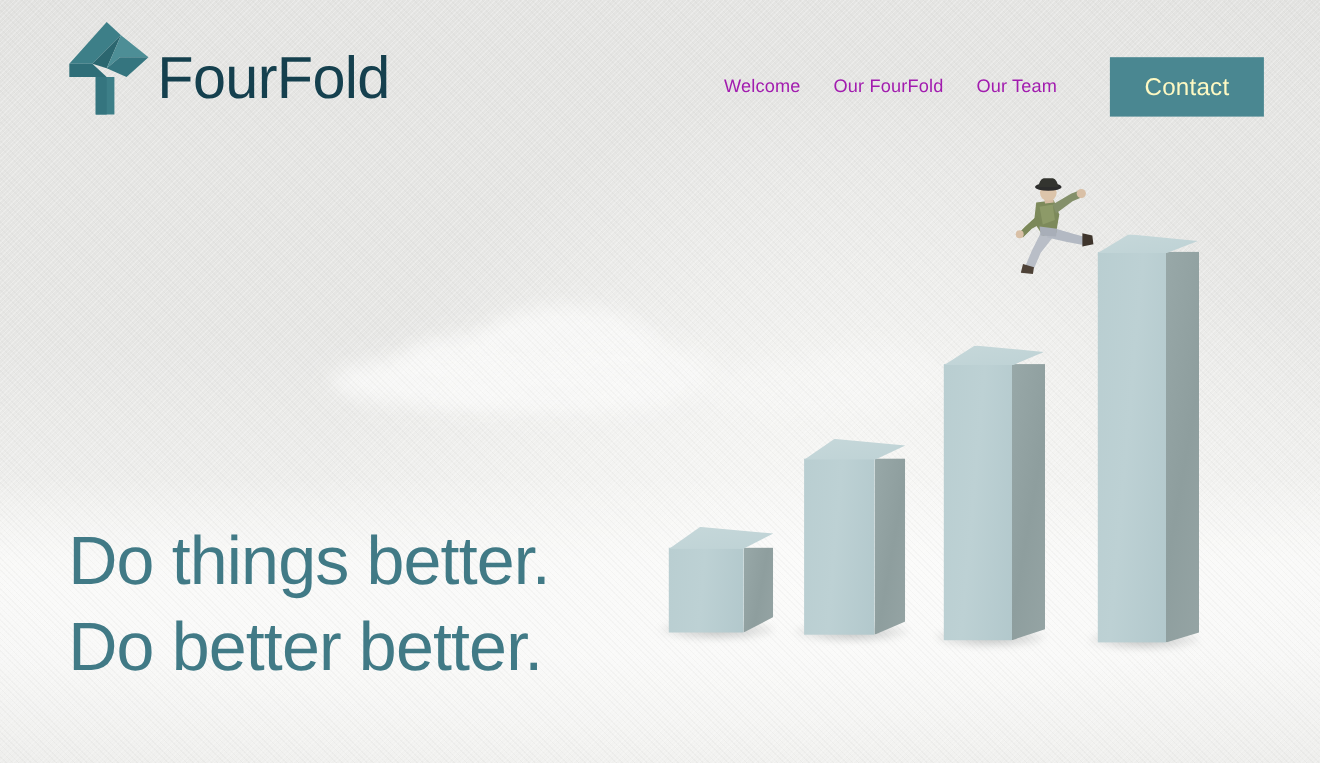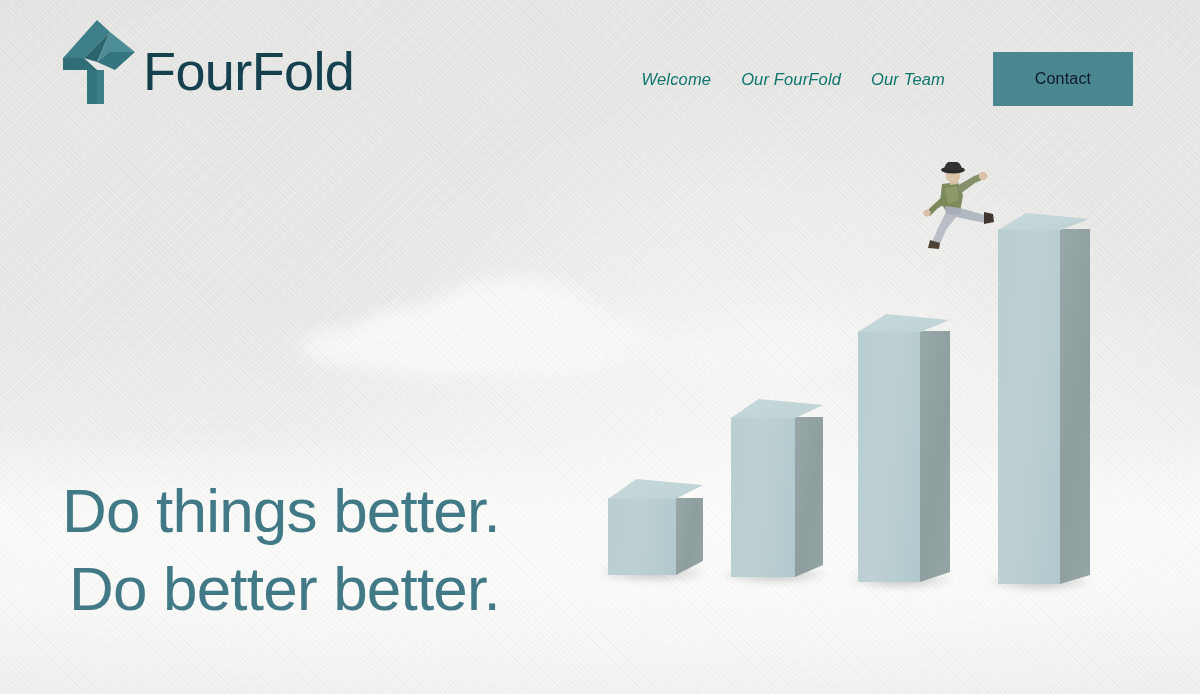--- a/index.html
+++ b/index.html
@@ -50,21 +50,21 @@
   .cloud i {
     position:absolute;
     background:#f8f8f7;
     border-radius:50%;
     filter:blur(9px);
     opacity:.95;
   }
 
   
   .header {
-    position:absolute; top:0; left:0; right:16px; height:150px;
+    position:absolute; top:0; left:0; right:0; height:150px;
     z-index:30;
   }
 
   .brand {
     position:absolute; left:57px; top:18px;
     display:flex; align-items:flex-end; gap:0px;
   }
   .brand-mark { width:88px; height:88px; display:block; }
   .brand-name {
     font-size:54px;
@@ -77,53 +77,51 @@
     left:-2px;
     white-space:nowrap;
   }
 
   .nav {
     position:absolute; right:51px; top:52px;
     display:flex; align-items:center; gap:0;
   }
   .nav-link {
     font-size:16.5px;
-    color:#0f766e;
+    color:#a21caf;
     letter-spacing:.15px;
     text-decoration:none;
     padding:0 15px;
     white-space:nowrap;
     cursor:pointer;
-    font-style:italic;
   }
   .nav-link:first-child { padding-left:0; }
   .nav-cta {
     margin-left:33px;
     background:#4a8791;
-    color:#0f172a;
-    font-size:16px;
+    color:#fef9c3;
+    font-size:22px;
     letter-spacing:.2px;
     width:140px; height:54px;
     display:flex; align-items:center; justify-content:center;
     border:none;
     font-family:inherit;
     cursor:pointer;
   }
 
   
   .headline {
     position:absolute; left:62px; top:472px;
     z-index:25;
     color:#417a86;
     font-size:62px;
     line-height:78px;
     font-weight:400;
     letter-spacing:-0.8px;
     white-space:nowrap;
-    text-align:right;
   }
 
   
   .bars { position:absolute; inset:0; z-index:10; pointer-events:none; }
 
   .bar { position:absolute; }
   .bar .face-front {
     position:absolute; left:0; bottom:0; width:100%; height:100%;
     background:linear-gradient(95deg, #b9ced1 0%, #bdd1d4 45%, #b2c8cc 100%);
   }

